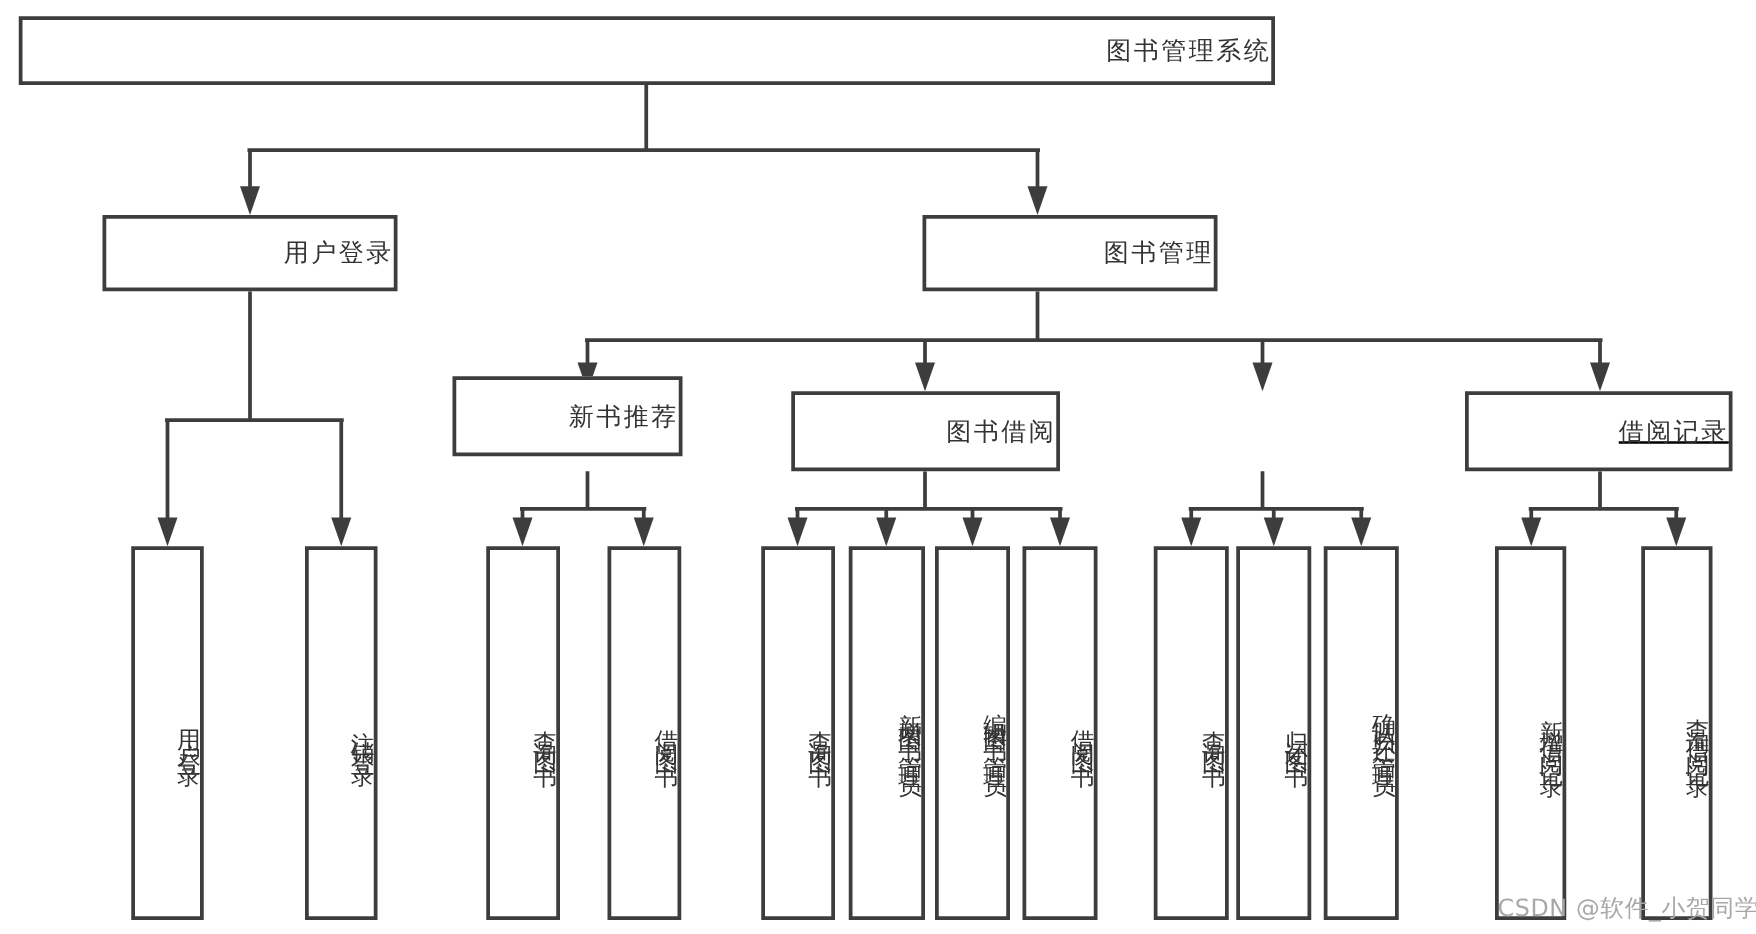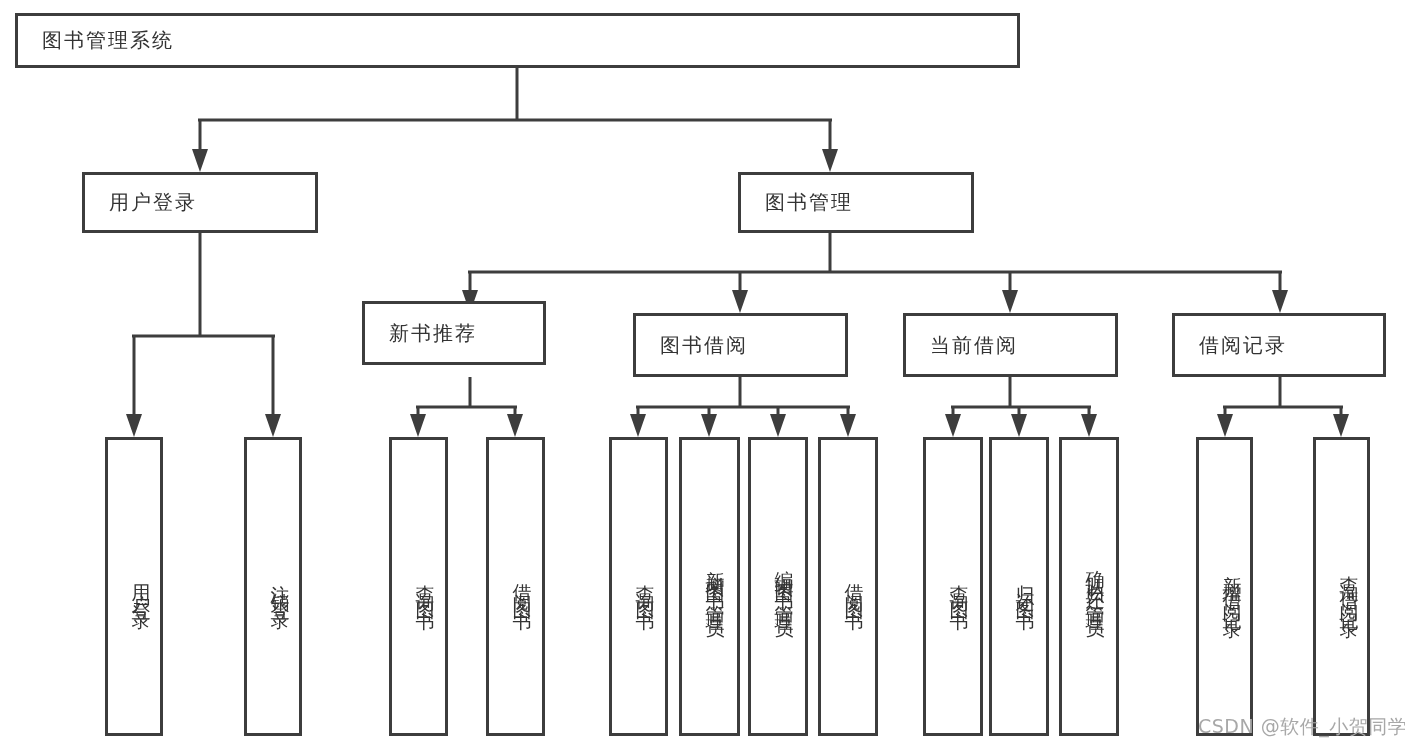--- a/index.html
+++ b/index.html
@@ -21,21 +21,21 @@
     position:absolute;left:0;top:0;width:1405px;height:747px;
     color:var(--line);
   }
   .box{
     position:absolute;
     box-sizing:border-box;
     background:#fff;
     border:3px solid var(--border);
     display:flex;
     align-items:center;
-    justify-content:flex-start;
+    justify-content:flex-end;
     padding-left:24px;
   }
   .h-label{
     font-size:20px;
     color:var(--text);
     letter-spacing:2px;
     white-space:nowrap;
   }
   .v-label{
     writing-mode:vertical-rl;
@@ -143,24 +143,21 @@
   <div class="box" style="left:712px;top:172px;width:236px;height:61px;margin-left:26px;">
     <span class="h-label">图书管理</span>
   </div>
 
   <div class="box" style="left:362px;top:301px;width:184px;height:64px;">
     <span class="h-label">新书推荐</span>
   </div>
   <div class="box" style="left:633px;top:313px;width:215px;height:64px;">
     <span class="h-label">图书借阅</span>
   </div>
-  <div class="box" style="left:903px;top:313px;width:215px;height:64px;">
-    <span class="h-label">当前借阅</span>
-  </div>
-  <div class="box" style="left:1172px;top:313px;width:214px;height:64px;">
+  <div class="box" style="left:1172px;top:313px;width:214px;height:64px;text-decoration:underline;">
     <span class="h-label">借阅记录</span>
   </div>
 
   <div class="box" style="left:105px;top:437px;width:58px;height:299px;">
     <span class="v-label">用户登录</span>
   </div>
   <div class="box" style="left:244px;top:437px;width:58px;height:299px;">
     <span class="v-label">注销登录</span>
   </div>
 

